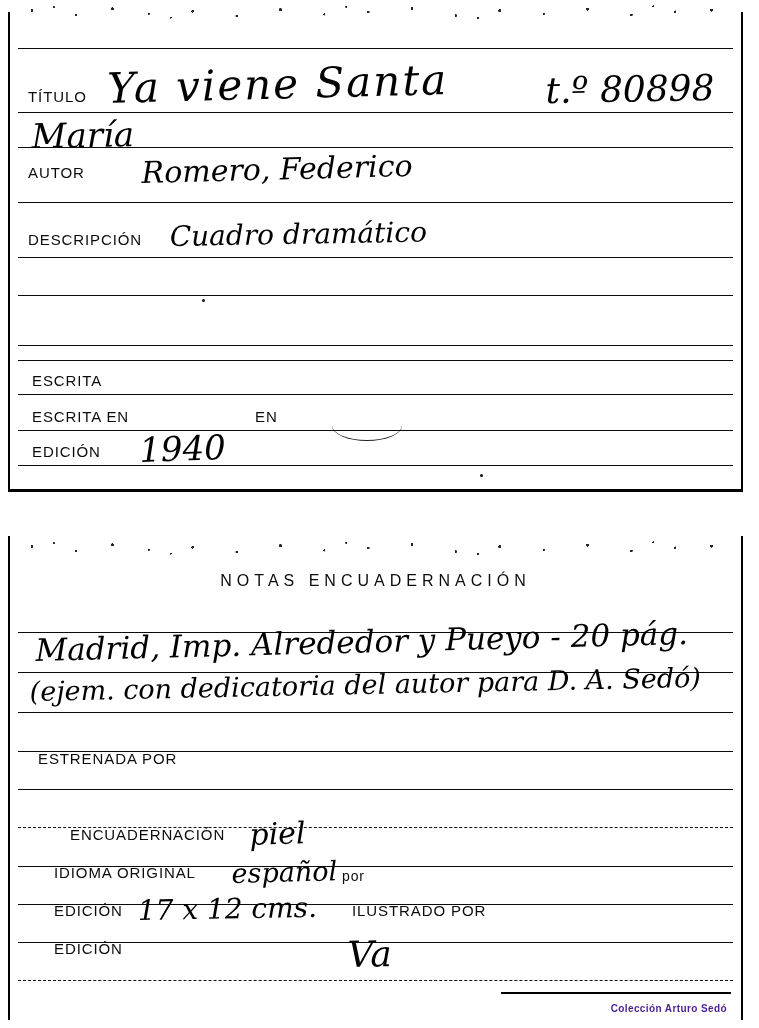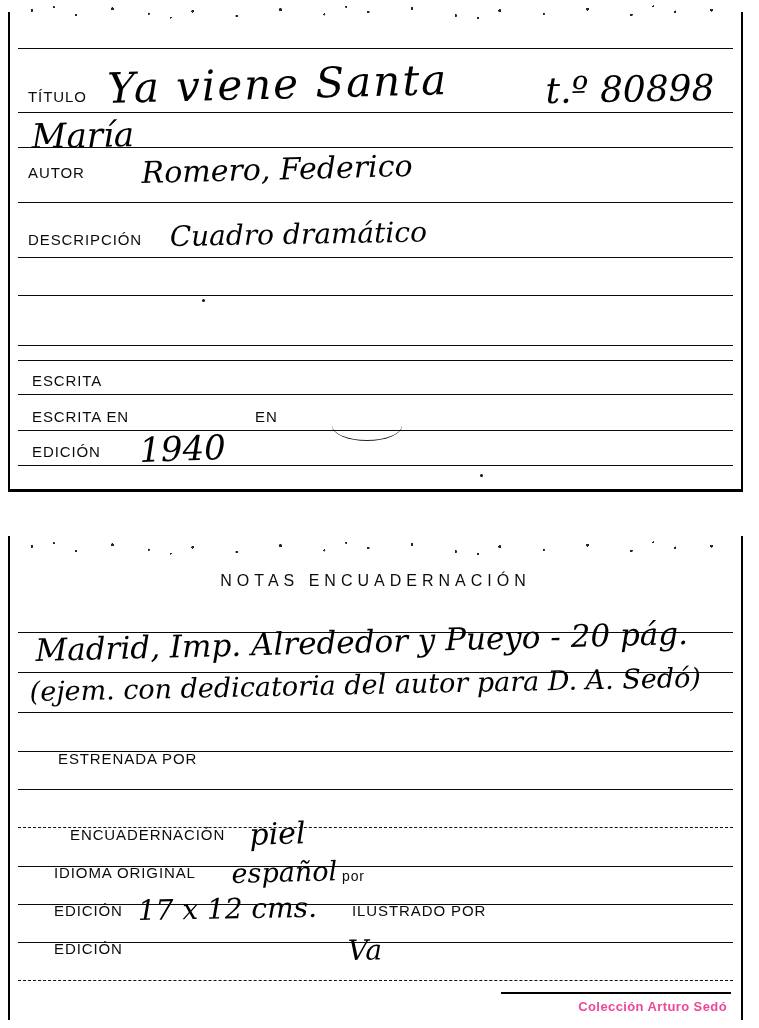--- a/index.html
+++ b/index.html
@@ -132,24 +132,24 @@
     position: absolute;
     left: 8px;
     right: 8px;
     border-top: 1.6px dashed #111;
   }
 
   .coleccion {
     position: absolute;
     right: 14px;
     bottom: 6px;
-    font-size: 13px;
+    font-size: 10px;
     letter-spacing: .4px;
     font-family: "Liberation Sans", sans-serif;
-    color: #ec4899;
+    color: #4c1d95;
     font-weight: bold;
   }
   .coleccion-rule {
     position: absolute;
     right: 10px;
     width: 230px;
     border-top: 2px solid #000;
     bottom: 26px;
   }
 
@@ -222,31 +222,31 @@
       <div class="rule" style="top:253px;"></div>
       <div class="dashrule" style="top:291px;"></div>
       <div class="rule" style="top:330px;"></div>
       <div class="rule" style="top:368px;"></div>
       <div class="rule" style="top:406px;"></div>
       <div class="dashrule" style="top:444px;"></div>
 
       <span class="hand" style="top:96px; left:26px; font-size:31px; transform:rotate(-1.5deg);">Madrid, Imp. Alrededor y Pueyo - 20 pág.</span>
       <span class="hand" style="top:140px; left:20px; font-size:27px; transform:rotate(-1.2deg);">(ejem. con dedicatoria del autor para D. A. Sedó)</span>
 
-      <span class="flabel" style="top:214px; left:48px;">ESTRENADA POR</span>
+      <span class="flabel" style="top:214px; left:28px;">ESTRENADA POR</span>
       <span class="flabel" style="top:290px; left:60px;">ENCUADERNACIÓN</span>
       <span class="flabel" style="top:328px; left:44px;">IDIOMA ORIGINAL</span>
       <span class="flabel" style="top:366px; left:44px;">EDICIÓN</span>
       <span class="flabel" style="top:404px; left:44px;">EDICIÓN</span>
       <span class="flabel" style="top:332px; left:332px; font-size:14px;text-align:center;">por</span>
       <span class="flabel" style="top:366px; left:342px;">ILUSTRADO POR</span>
 
       <span class="hand" style="top:281px; left:240px; font-size:30px; transform:rotate(-2deg);">piel</span>
       <span class="hand" style="top:322px; left:222px; font-size:27px; transform:rotate(-1.5deg);">español</span>
       <span class="hand" style="top:358px; left:128px; font-size:28px; transform:rotate(-1deg);">17 x 12 cms.</span>
-      <span class="hand" style="top:398px; left:338px; font-size:28px; transform:rotate(-1deg);">Va</span>
+      <span class="hand" style="top:398px; left:338px; font-size:36px; transform:rotate(-1deg);">Va</span>
 
       <div class="coleccion-rule"></div>
       <div class="coleccion">Colección Arturo Sedó</div>
     </div>
   </section>
 
 </div>
 
 </body></html>

